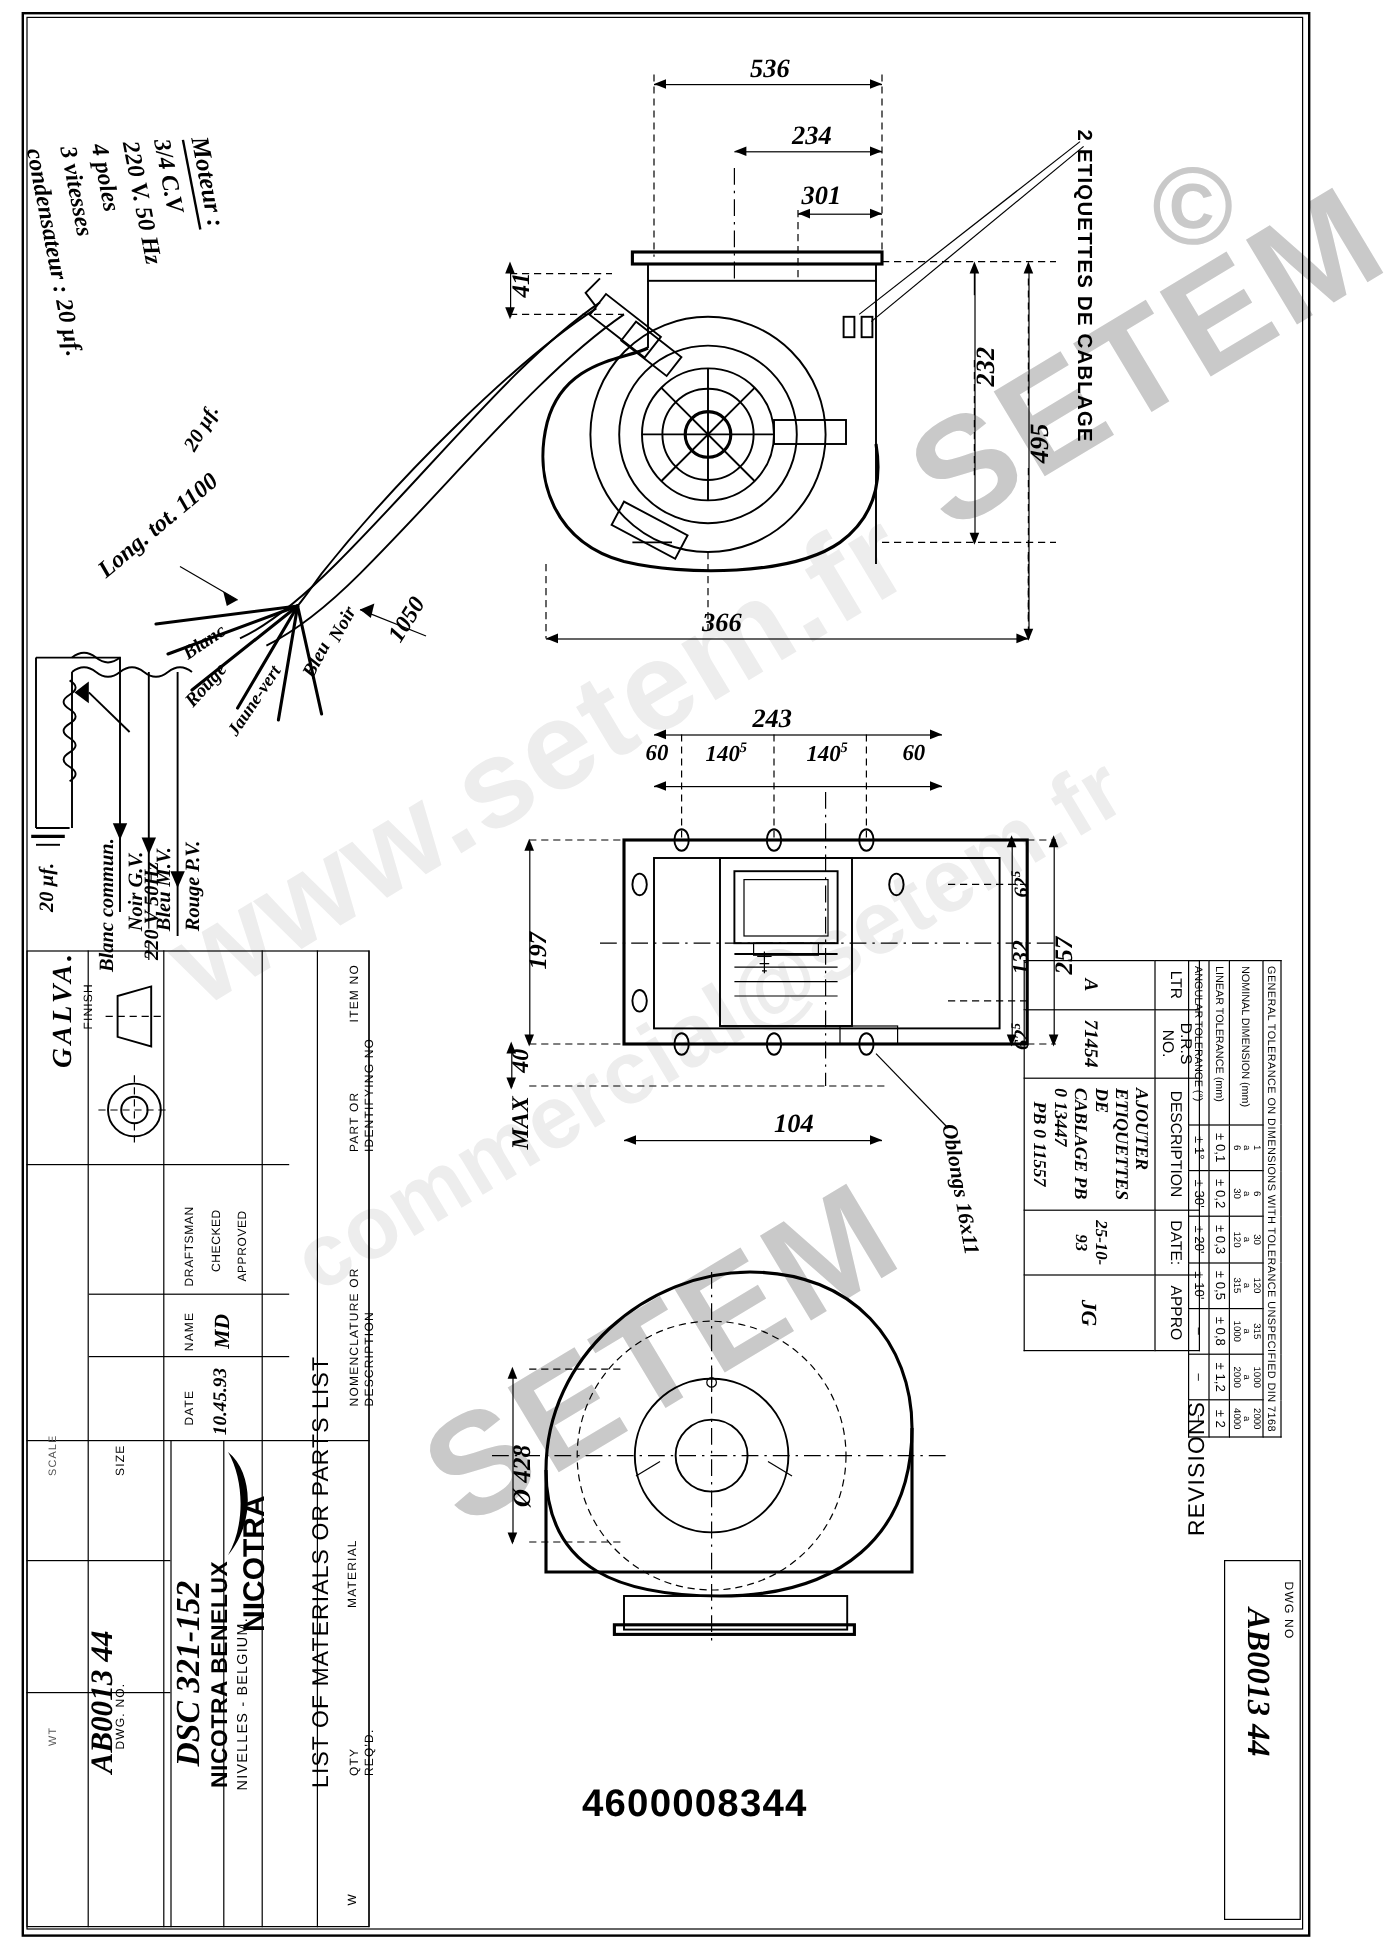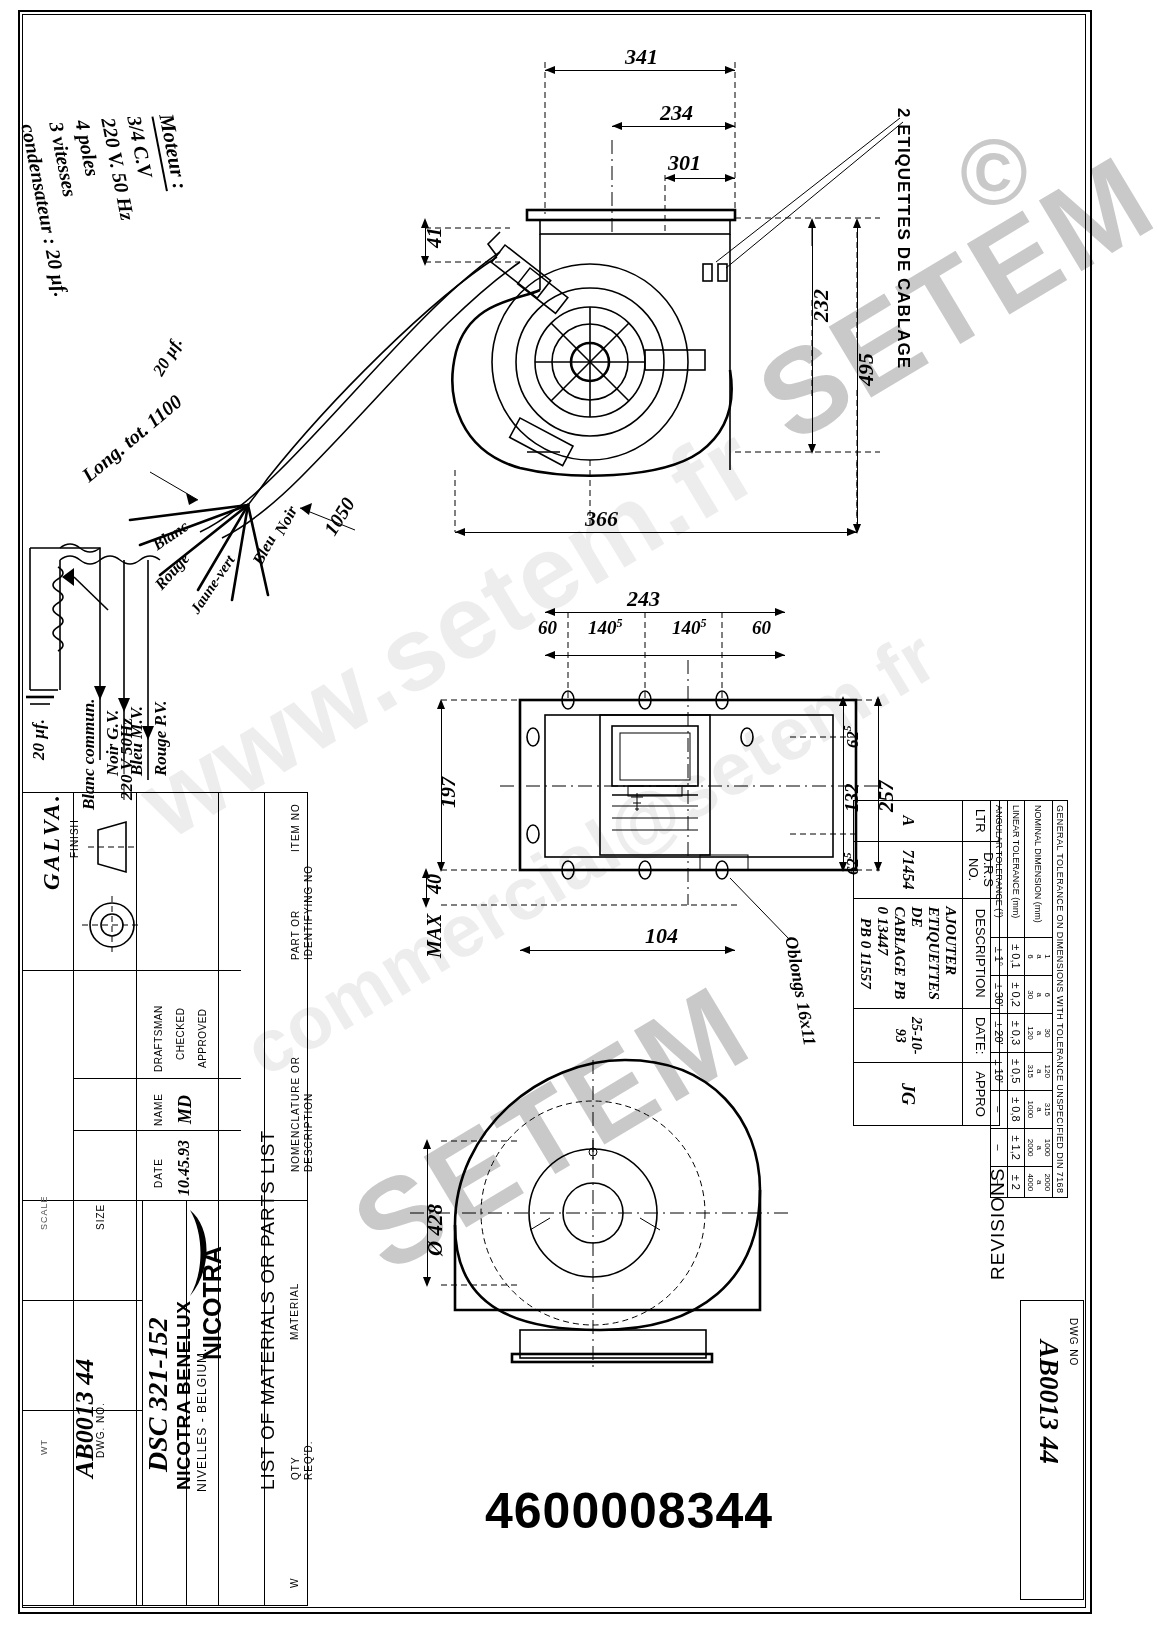--- a/index.html
+++ b/index.html
@@ -248,21 +248,21 @@
   <div class="lbl hand" style="left:150px;top:370px;font-size:17px;transform:rotate(-60deg);transform-origin:0 0;">20 µf.</div>
 
   <div class="lbl blk" style="left:912px;top:108px;font-size:17px;font-weight:bold;letter-spacing:1px;
               transform:rotate(90deg);transform-origin:0 0;">2 ETIQUETTES DE CABLAGE</div>
 
   <div class="lbl hand" style="left:800px;top:935px;font-size:18px;transform:rotate(80deg);transform-origin:0 0;">Oblongs 16x11</div>
 
   <div class="dimh" style="left:545px;top:70px;width:190px;"></div>
   <div class="arrL" style="position:absolute;left:545px;top:66px;"></div>
   <div class="arrR" style="position:absolute;left:725px;top:66px;"></div>
-  <div class="lbl hand" style="left:625px;top:46px;font-size:22px;">341</div>
+  <div class="lbl hand" style="left:625px;top:46px;font-size:22px;">536</div>
 
   <div class="dimh" style="left:612px;top:126px;width:123px;"></div>
   <div class="arrL" style="position:absolute;left:612px;top:122px;"></div>
   <div class="arrR" style="position:absolute;left:725px;top:122px;"></div>
   <div class="lbl hand" style="left:660px;top:102px;font-size:22px;">234</div>
 
   <div class="dimh" style="left:665px;top:178px;width:70px;"></div>
   <div class="arrL" style="position:absolute;left:665px;top:174px;"></div>
   <div class="arrR" style="position:absolute;left:725px;top:174px;"></div>
   <div class="lbl hand" style="left:668px;top:152px;font-size:22px;">301</div>
@@ -334,21 +334,21 @@
   <div class="dimv" style="left:878px;top:700px;height:170px;"></div>
   <div class="arrU" style="position:absolute;left:874px;top:696px;"></div>
   <div class="arrD" style="position:absolute;left:874px;top:862px;"></div>
   <div class="lbl hand" style="left:876px;top:812px;font-size:21px;transform:rotate(-90deg);transform-origin:0 0;">257</div>
 
   <div class="dimv" style="left:427px;top:1143px;height:142px;"></div>
   <div class="arrU" style="position:absolute;left:423px;top:1139px;"></div>
   <div class="arrD" style="position:absolute;left:423px;top:1277px;"></div>
   <div class="lbl hand" style="left:425px;top:1256px;font-size:21px;transform:rotate(-90deg);transform-origin:0 0;">Ø 428</div>
 
-  <div class="lbl blk" style="left:485px;top:1486px;font-size:50px;font-weight:bold;letter-spacing:1px;">4600008344</div>
+  <div class="lbl blk" style="left:485px;top:1486px;font-size:32px;font-weight:bold;letter-spacing:1px;">4600008344</div>
 
   <div class="tb" style="left:22px;top:792px;width:286px;height:814px;"></div>
 
   <div class="tbthin" style="left:22px;top:792px;width:52px;height:814px;border-width:0 1.6px 0 0;"></div>
   <div class="tbthin" style="left:74px;top:792px;width:63px;height:814px;border-width:0 1.6px 0 0;"></div>
   <div class="tbthin" style="left:137px;top:792px;width:82px;height:814px;border-width:0 1.6px 0 0;"></div>
   <div class="tbthin" style="left:219px;top:792px;width:46px;height:814px;border-width:0 1.6px 0 0;"></div>
   <div class="tbthin" style="left:265px;top:792px;width:43px;height:814px;border-width:0 1.6px 0 0;"></div>
 
   <div class="tbthin" style="left:22px;top:970px;width:219px;height:0;border-width:1.6px 0 0 0;"></div>

